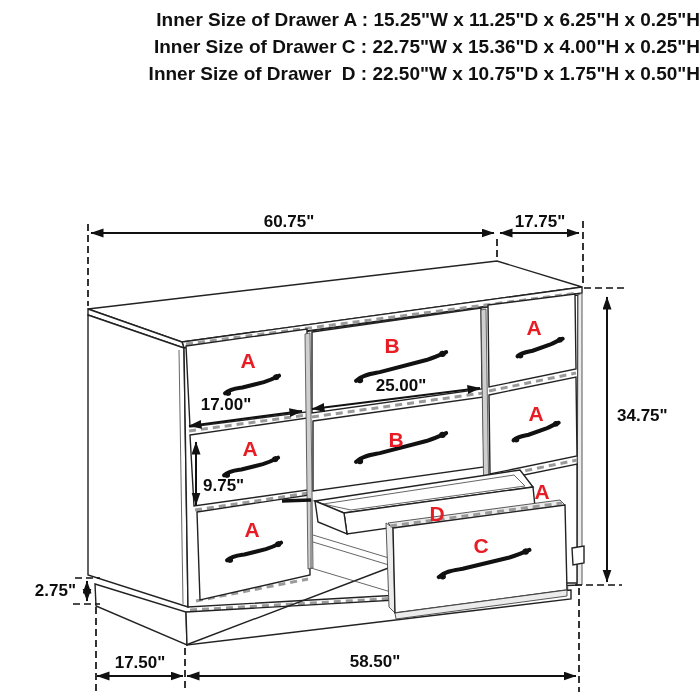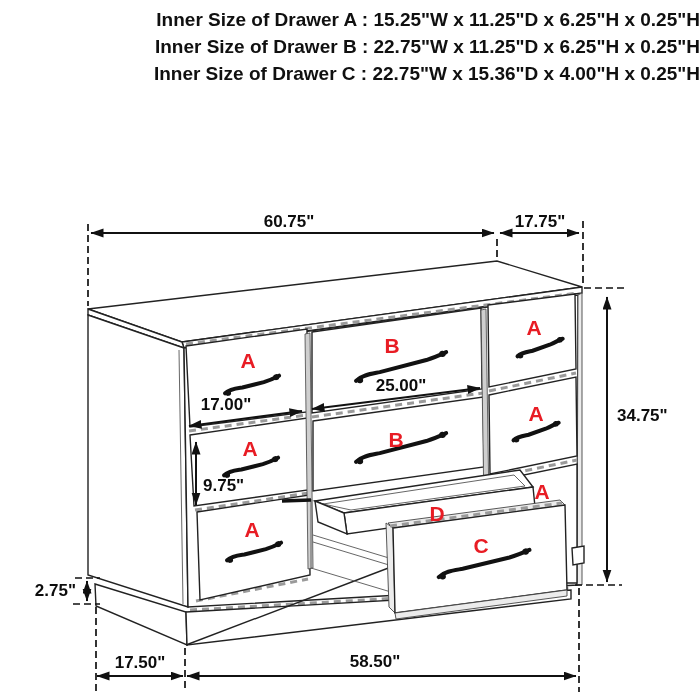--- a/index.html
+++ b/index.html
@@ -21,22 +21,22 @@
   .handle path{stroke:#111;stroke-width:4;fill:none;stroke-linecap:round;}
   .handle circle{fill:#111;}
 </style>
 </head>
 <body>
 
 <div class="page">
 
   <div class="hdr">
     <div>Inner Size of Drawer A : 15.25"W x 11.25"D x 6.25"H x 0.25"H</div>
-    <div>Inner Size of Drawer B : 22.75"W x 11.25"D x 6.25"H x 0.25"H</div>
     <div>Inner Size of Drawer C : 22.75"W x 15.36"D x 4.00"H x 0.25"H</div>
+    <div>Inner Size of Drawer  D : 22.50"W x 10.75"D x 1.75"H x 0.50"H</div>
   </div>
 
   <svg width="700" height="700" viewBox="0 0 700 700">
     <defs>
       <marker id="ae" markerWidth="14" markerHeight="10" refX="12.5" refY="4.5" orient="auto" markerUnits="userSpaceOnUse">
         <path d="M0,0 L13,4.5 L0,9 Z" fill="#111"></path>
       </marker>
       <marker id="as" markerWidth="14" markerHeight="10" refX="12.5" refY="4.5" orient="auto-start-reverse" markerUnits="userSpaceOnUse">
         <path d="M0,0 L13,4.5 L0,9 Z" fill="#111"></path>
       </marker>

